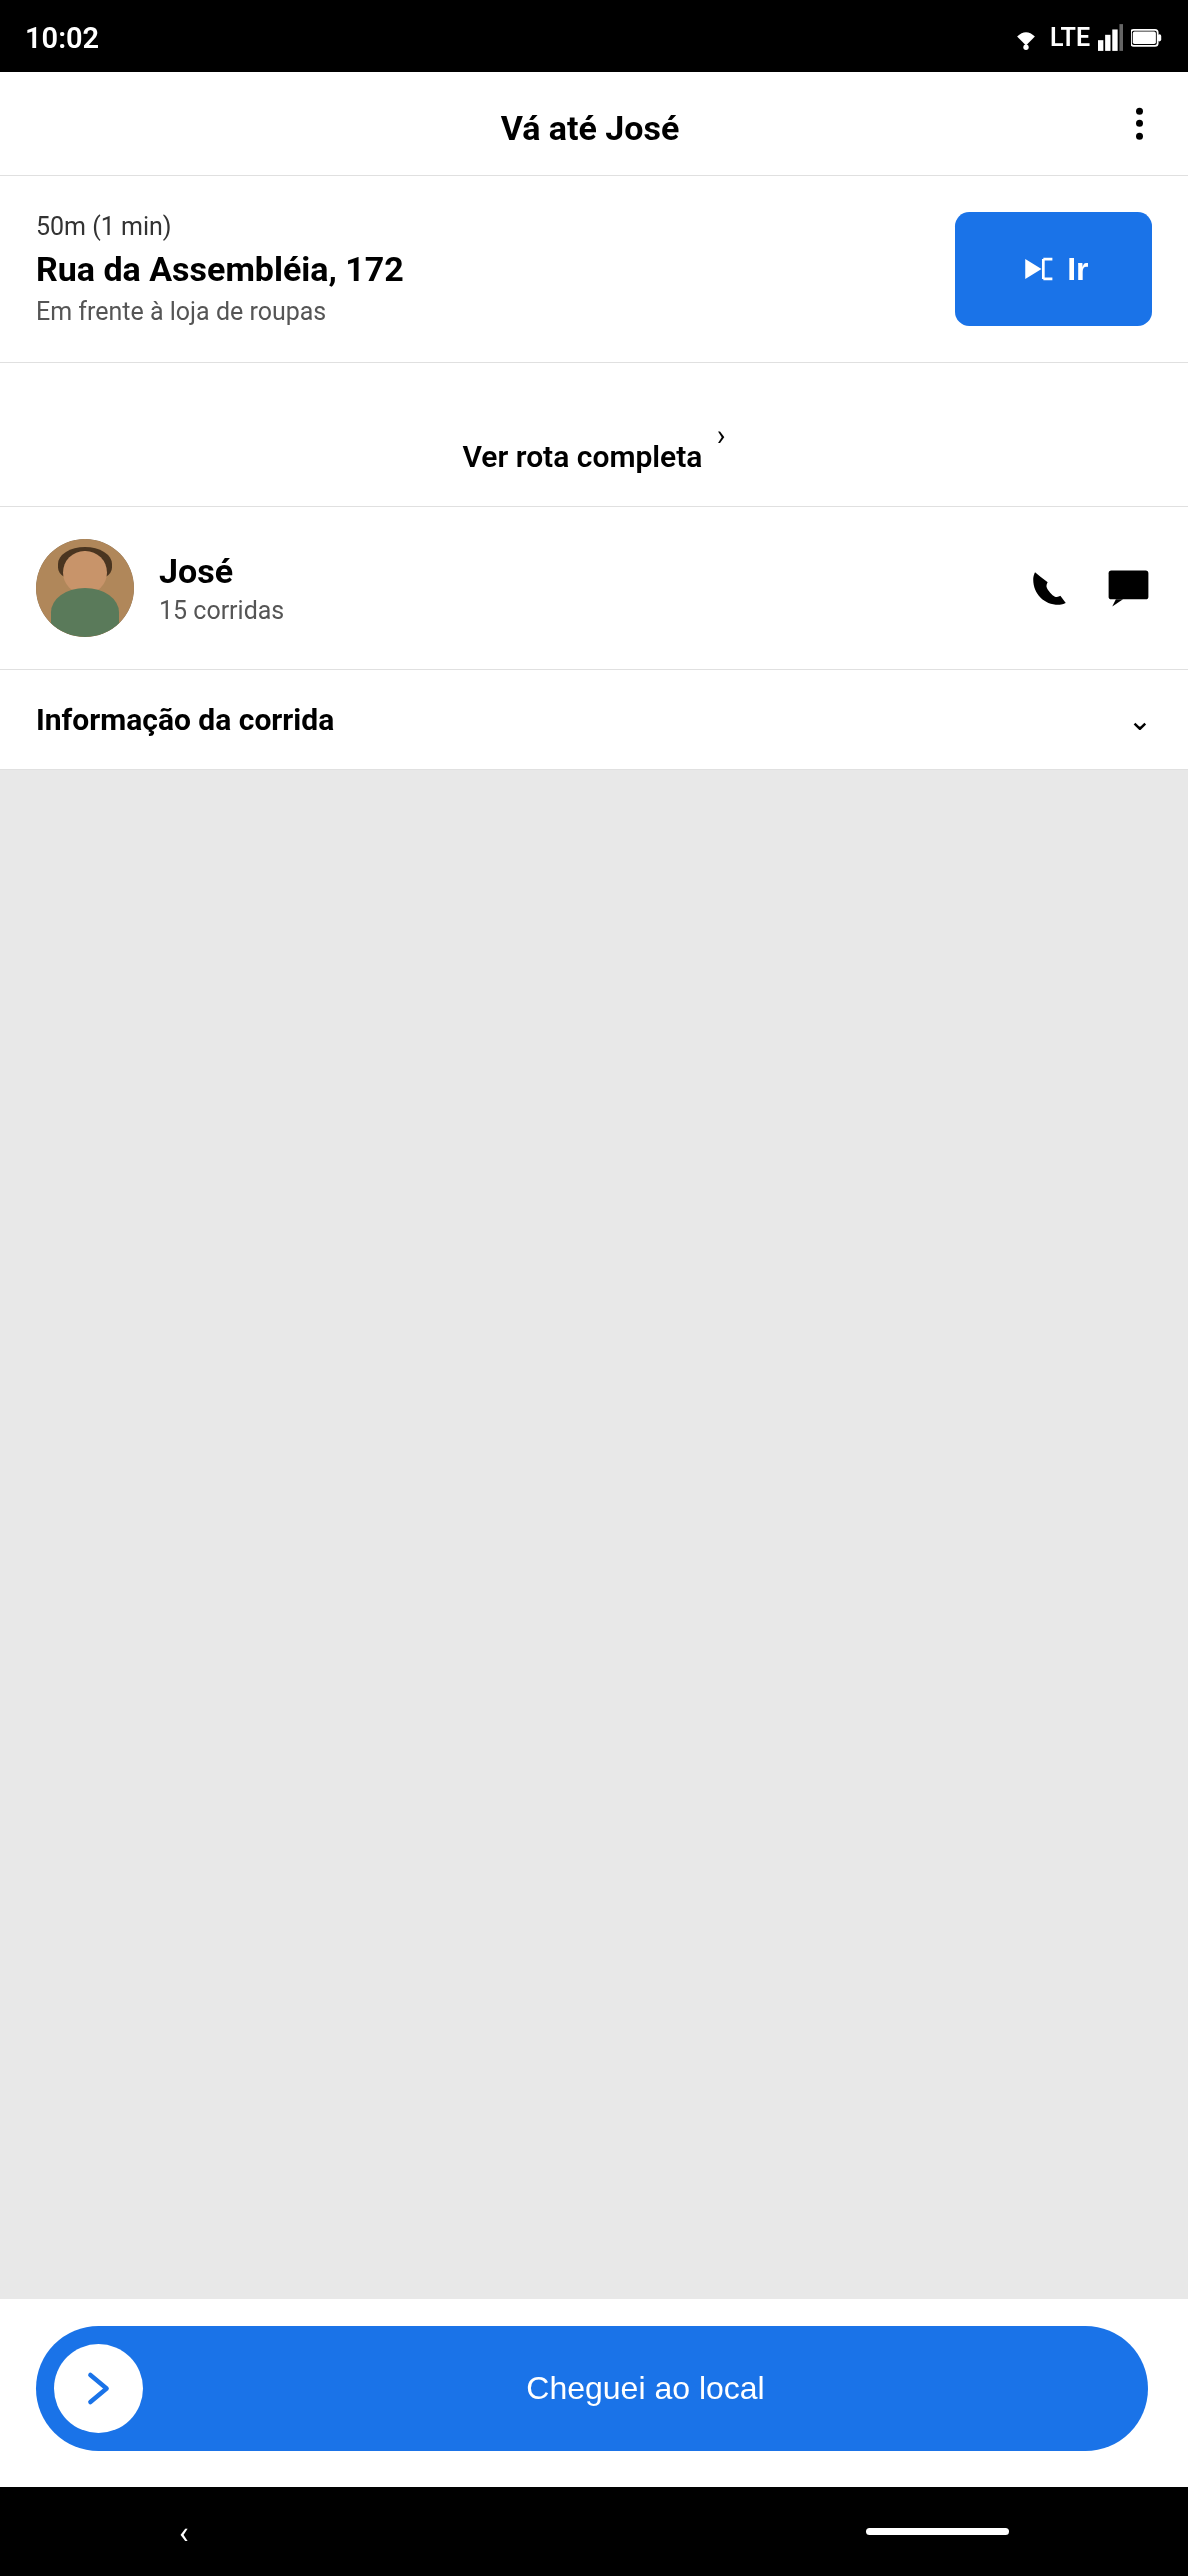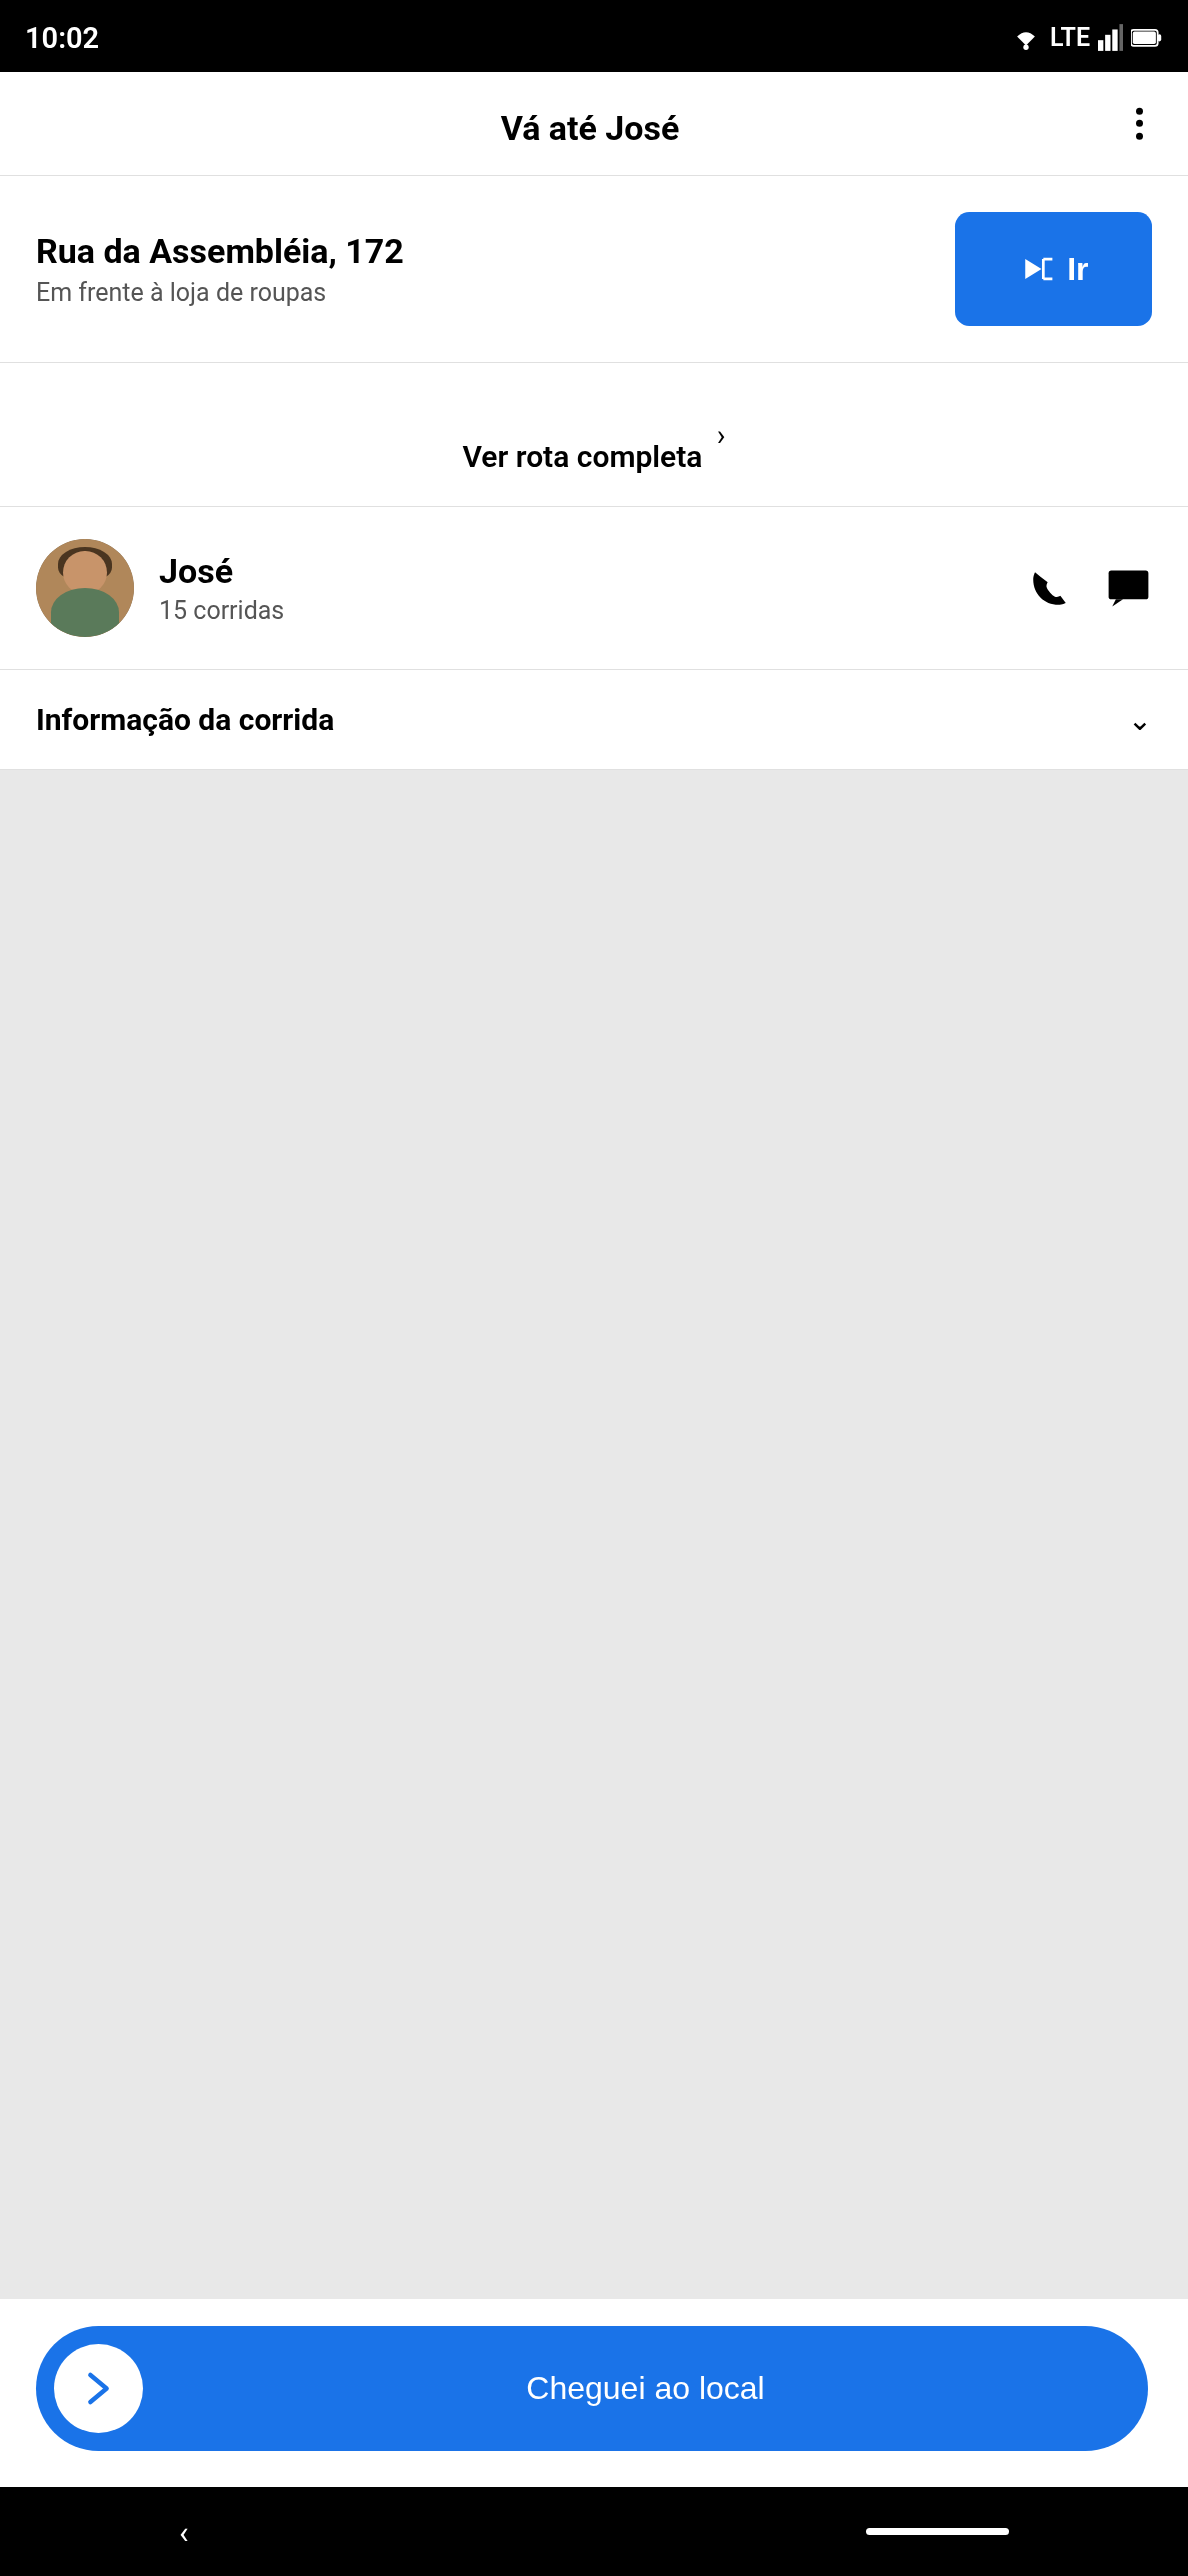--- a/index.html
+++ b/index.html
@@ -404,20 +404,21 @@
     <h1 class="header-title">Vá até José</h1>
     <div class="header-more">
       <div class="dot"></div>
       <div class="dot"></div>
       <div class="dot"></div>
     </div>
   </div>
 
   <div class="nav-card">
     <div class="nav-info">
+      <div class="nav-eta">50m (1 min)</div>
       <div class="nav-address">Rua da Assembléia, 172</div>
       <div class="nav-hint">Em frente à loja de roupas</div>
     </div>
     <button class="go-button">
       <span class="go-button-icon">
         <svg width="38" height="38" viewBox="0 0 42 42" fill="white">
           <path d="M8 10 L8 32 L26 21 Z" fill="white"></path>
           <path d="M28 10 L28 32 M28 10 L38 10 M28 32 L38 32" stroke="white" stroke-width="3" fill="none"></path>
         </svg>
       </span>

